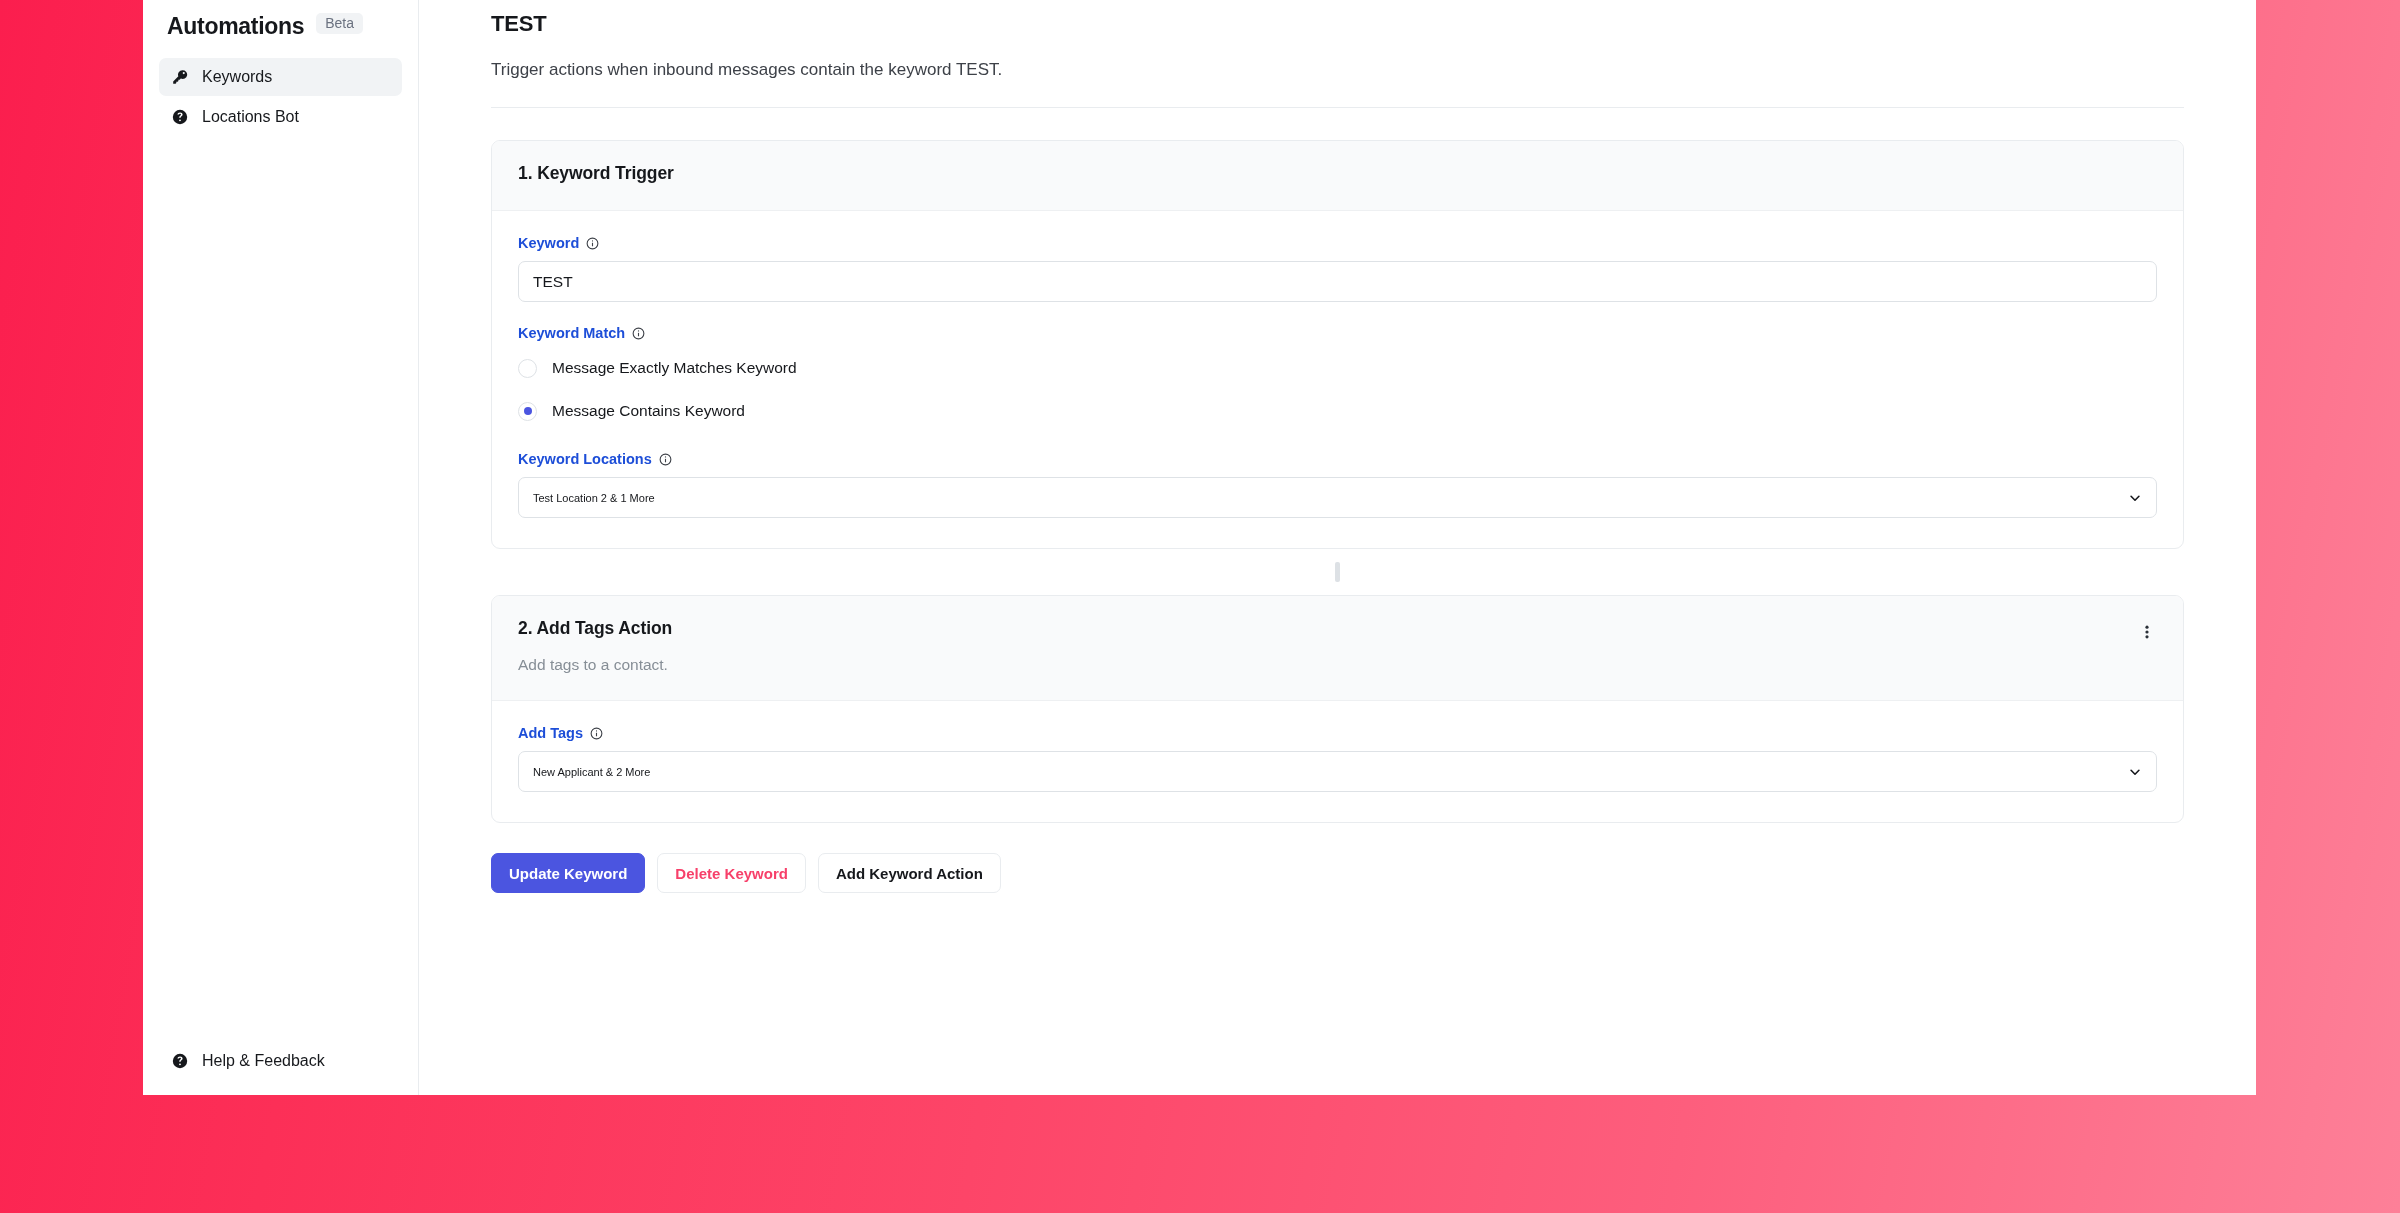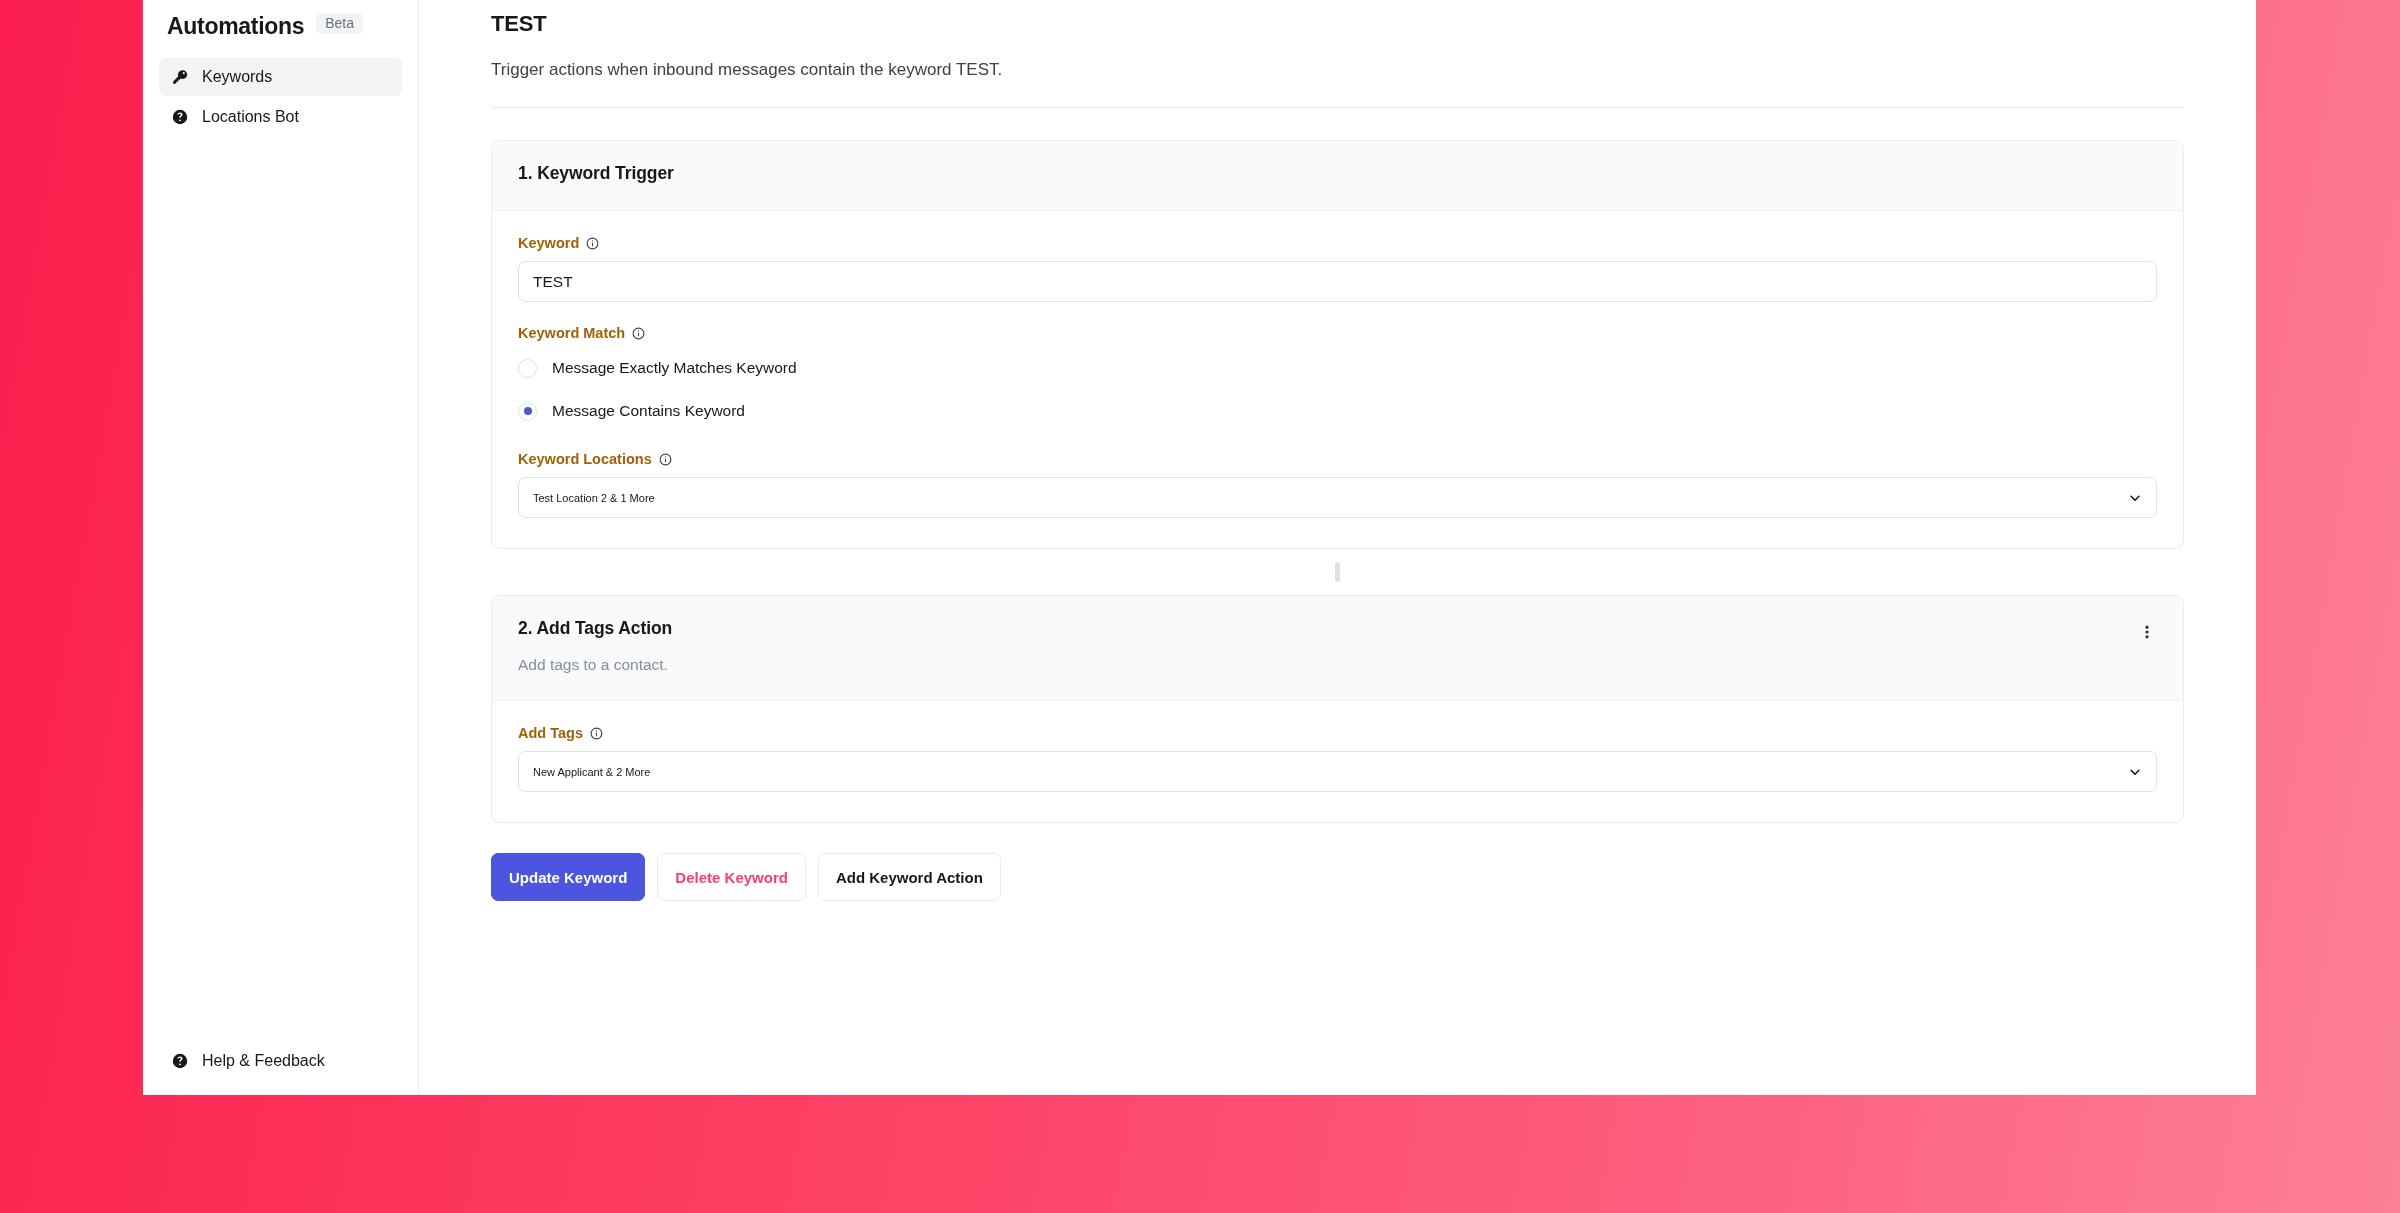--- a/index.html
+++ b/index.html
@@ -162,21 +162,21 @@
 
   
   .field { margin-bottom: 0; }
   .field + .field { margin-top: 23px; }
   .field-label {
     display: flex;
     align-items: center;
     gap: 7px;
     font-size: 14.5px;
     font-weight: 700;
-    color: #a16207;
+    color: #1d4ed8;
     margin-bottom: 10px;
   }
   .info-icon { color: #3d4148; display: inline-flex; }
 
   .text-input {
     width: 100%;
     height: 41px;
     border: 1px solid #dee2e6;
     border-radius: 7px;
     background: #fff;
@@ -253,21 +253,21 @@
   }
 
   
   .footer-bar {
     display: flex;
     align-items: center;
     gap: 12px;
     margin-top: 30px;
   }
   .btn {
-    height: 48px;
+    height: 40px;
     padding: 0 17px;
     border-radius: 7px;
     font-size: 15px;
     font-weight: 700;
     font-family: "Liberation Sans", sans-serif;
     border: 1px solid transparent;
     cursor: pointer;
     display: inline-flex;
     align-items: center;
     justify-content: center;

